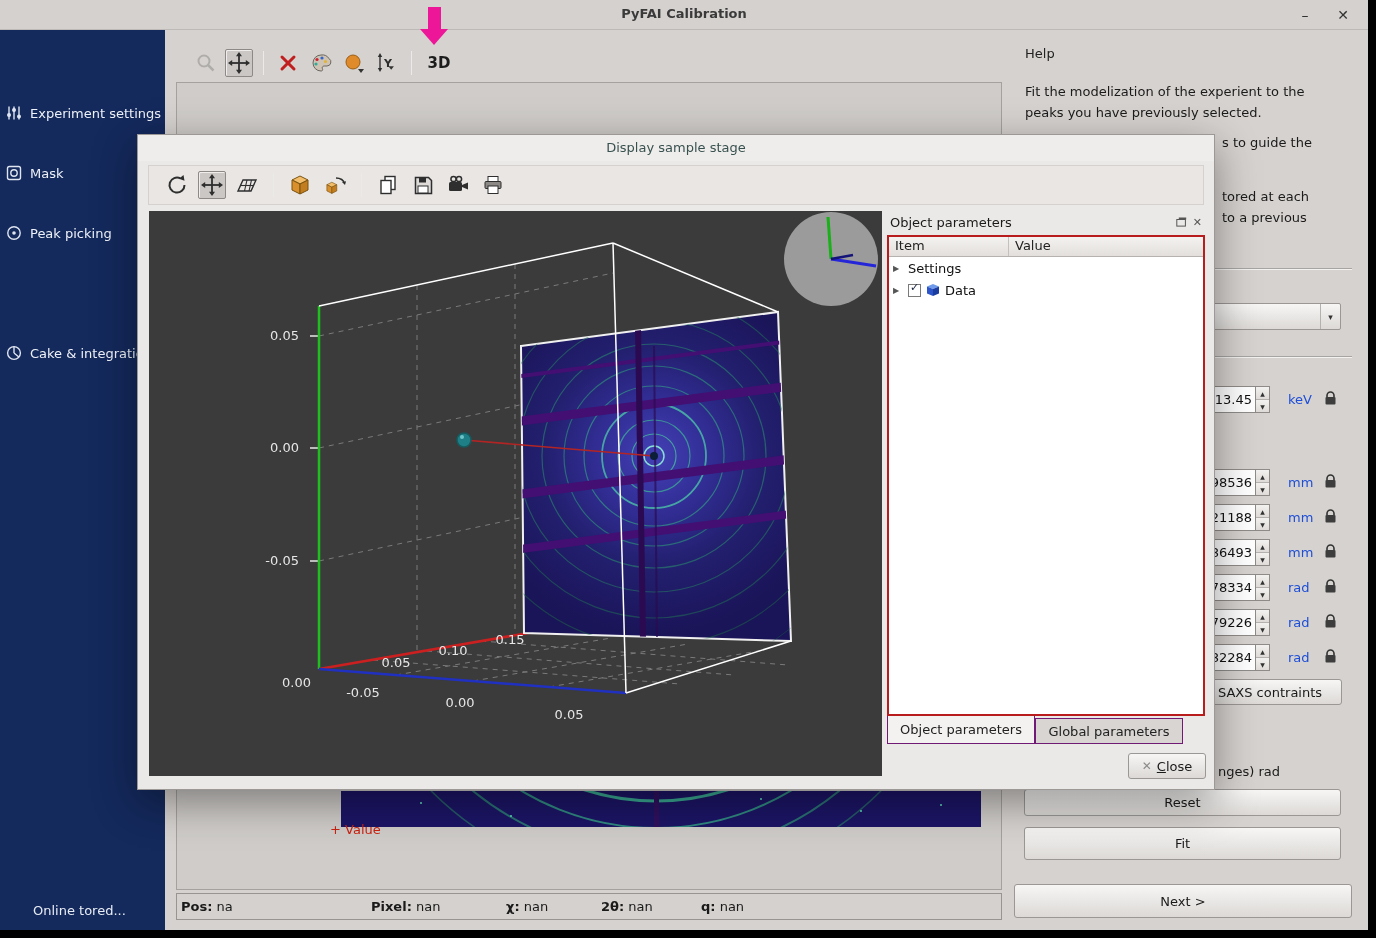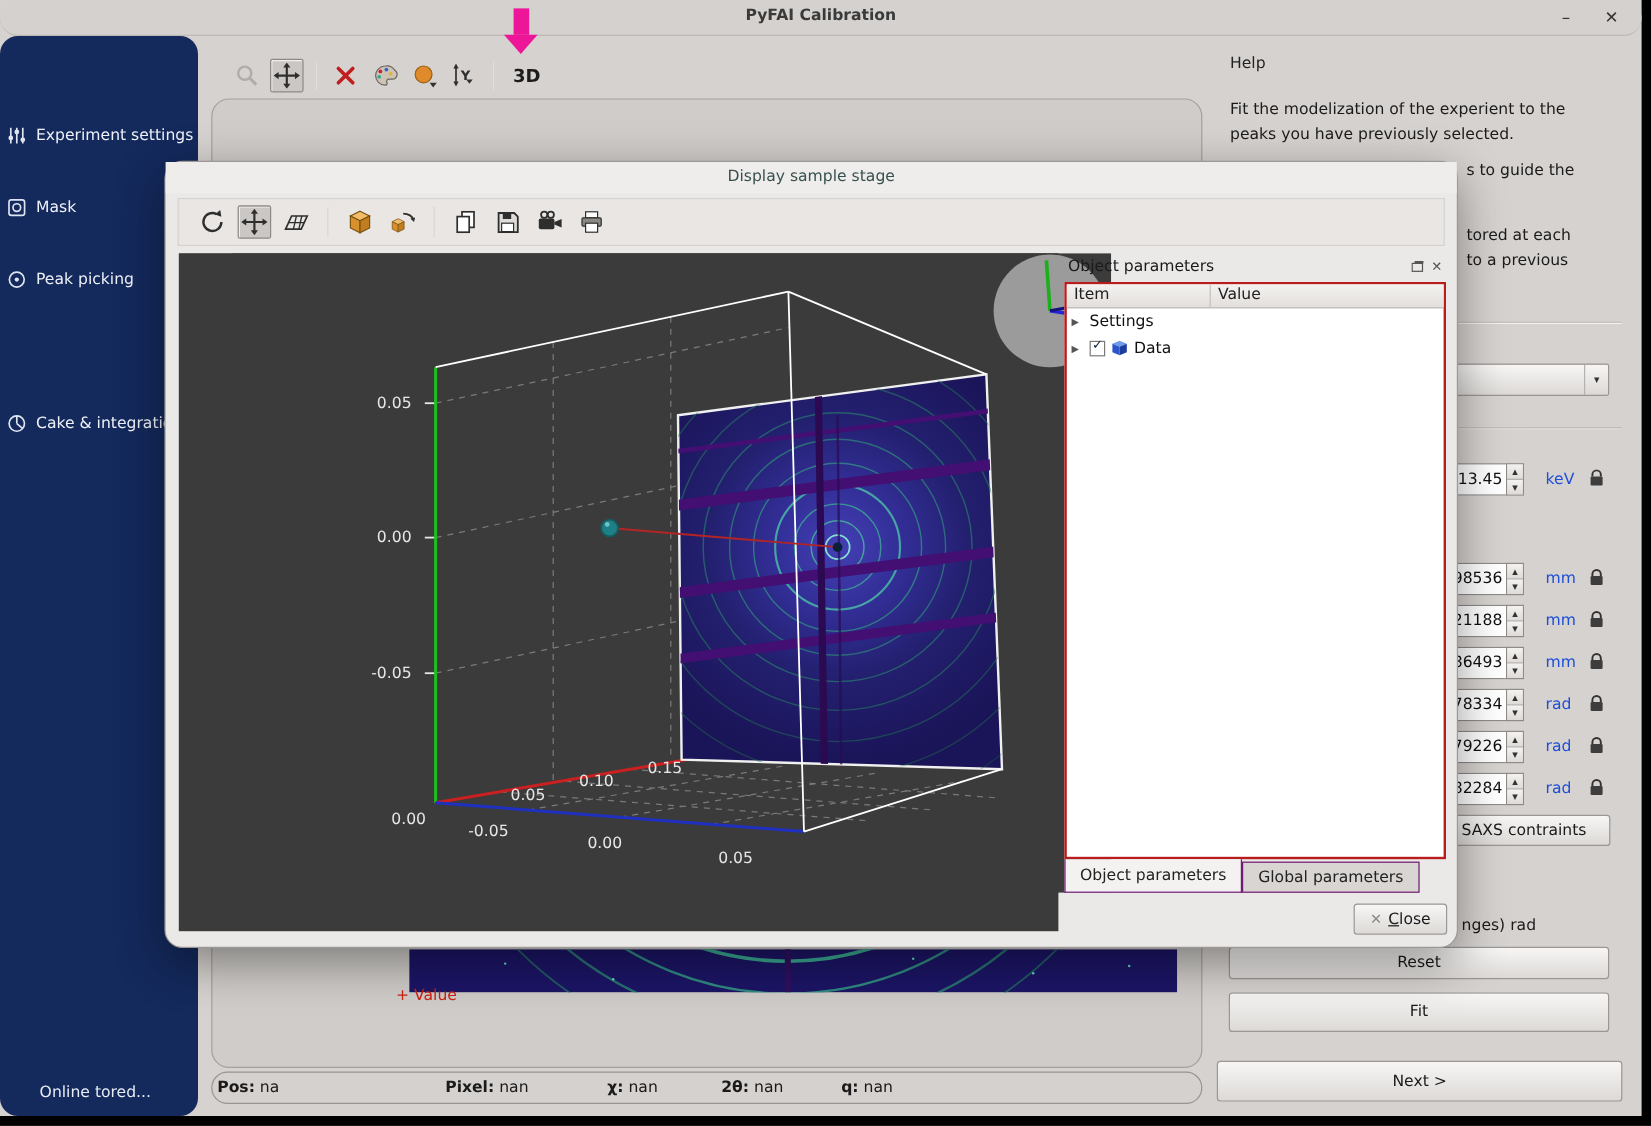--- a/index.html
+++ b/index.html
@@ -1,19 +1,19 @@
 <!DOCTYPE html>
 <html><head>
 <meta charset="utf-8">
 <style>
   html,body{margin:0;padding:0;background:#000;}
   *{box-sizing:border-box;font-family:"DejaVu Sans","Liberation Sans",sans-serif;}
   .screen{position:relative;width:1376px;height:938px;background:#000;overflow:hidden;}
   .window{position:absolute;left:0;top:0;width:1368px;height:930px;background:#d6d2cf;}
-  .abs{position:absolute;border-radius:15px;}
+  .abs{position:absolute;}
   
   .titlebar{left:0;top:0;width:1368px;height:30px;background:#d5d1ce;border-bottom:1px solid #bdb9b6;}
   .titlebar .title{position:absolute;left:0;right:0;top:6px;text-align:center;font-size:13px;font-weight:600;color:#3a3a3a;}
   .winbtn{position:absolute;top:4px;width:26px;height:22px;text-align:center;font-size:14px;color:#333;cursor:default;line-height:22px;}
   
   .sidebar{left:0;top:30px;width:165px;height:900px;background:#14295c;}
   .side-item{position:absolute;left:0;width:165px;height:42px;display:flex;align-items:center;gap:7px;padding-left:5px;color:#eef1f7;font-size:13px;}
   .side-item.selected{background:#3d5880;}
   .side-footer{position:absolute;left:33px;bottom:12px;color:#e8ecf4;font-size:13px;}
   
@@ -42,21 +42,21 @@
   .spin-arrows{width:15px;display:flex;flex-direction:column;border:1px solid #8f8b88;}
   .spin-arrows span{flex:1;display:flex;align-items:center;justify-content:center;font-size:6px;color:#333;background:linear-gradient(#f4f2f0,#dedbd8);}
   .spin-arrows span:first-child{border-bottom:1px solid #b5b1ae;}
   .unit-label{font-size:13px;color:#1d4ed8;position:absolute;left:148px;top:6px;width:30px;}
   .lock-wrap{position:absolute;left:184px;top:5px;}
   .field-row{position:absolute;width:220px;height:27px;}
   
   .dialog{left:137px;top:134px;width:1078px;height:656px;background:#ebe9e7;border:1px solid #9c9896;box-shadow:0 12px 40px rgba(0,0,0,.4);z-index:20;}
   .dlg-title{position:absolute;left:0;top:0;width:100%;height:26px;text-align:center;font-size:13px;color:#37514f;line-height:26px;background:#efedeb;}
   .dlg-toolbar{position:absolute;left:10px;top:30px;right:10px;height:40px;display:flex;align-items:center;gap:7px;padding-left:14px;background:#e9e6e4;border:1px solid #d4d1ce;}
-  .viewport{position:absolute;left:11px;top:76px;width:733px;height:565px;background:#3b3b3b;padding-left:44px;}
+  .viewport{position:absolute;left:11px;top:76px;width:733px;height:565px;background:#3b3b3b;}
   
   .obj-panel{position:absolute;left:749px;top:76px;width:318px;height:533px;}
   .op-header{position:absolute;left:0;top:0;right:0;height:22px;display:flex;align-items:center;font-size:13px;color:#1a1a1a;padding:0 3px;gap:6px;}
   .op-header .sp{flex:1;}
   .op-table{position:absolute;left:0;top:24px;right:0;bottom:28px;background:#fff;border:2px solid #b91c1c;}
   .op-thead{display:flex;height:20px;background:linear-gradient(#f4f2f0,#e2dfdc);border-bottom:1px solid #b5b2af;font-size:13px;color:#222;}
   .op-th{padding:1px 6px;}
   .op-th.first{width:120px;border-right:1px solid #c3c0bd;}
   .op-row{display:flex;align-items:center;height:22px;font-size:13px;color:#111;padding-left:4px;gap:5px;}
   .tri{font-size:8px;color:#555;width:10px;}

